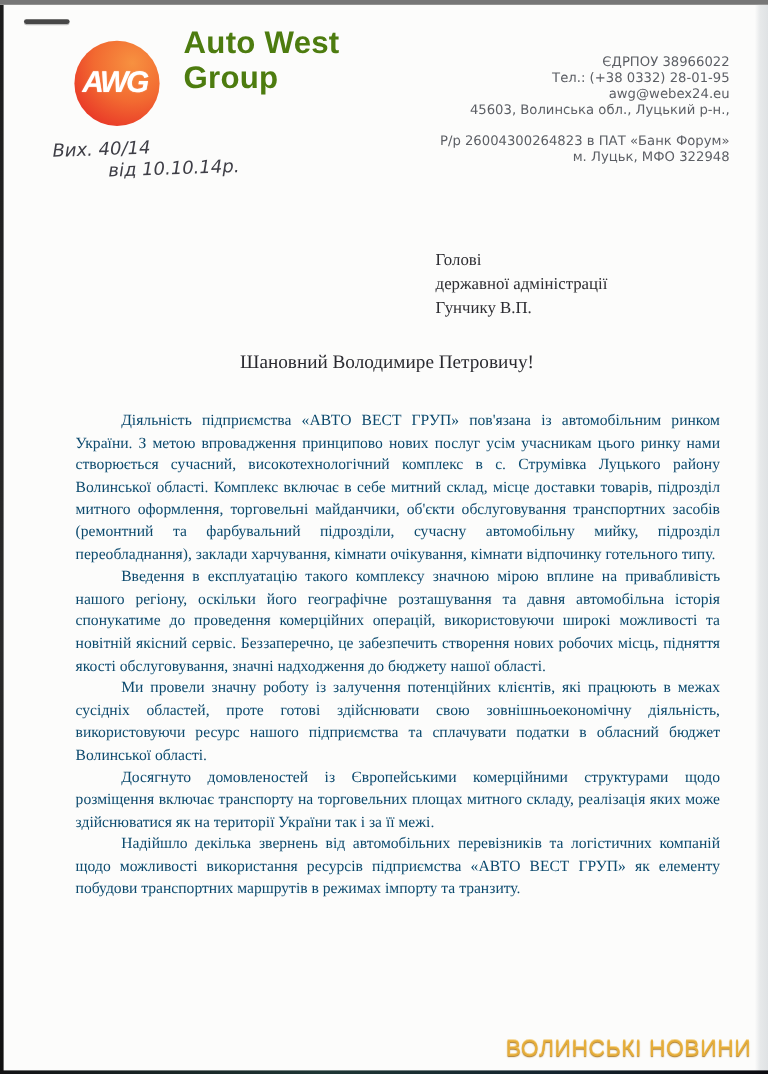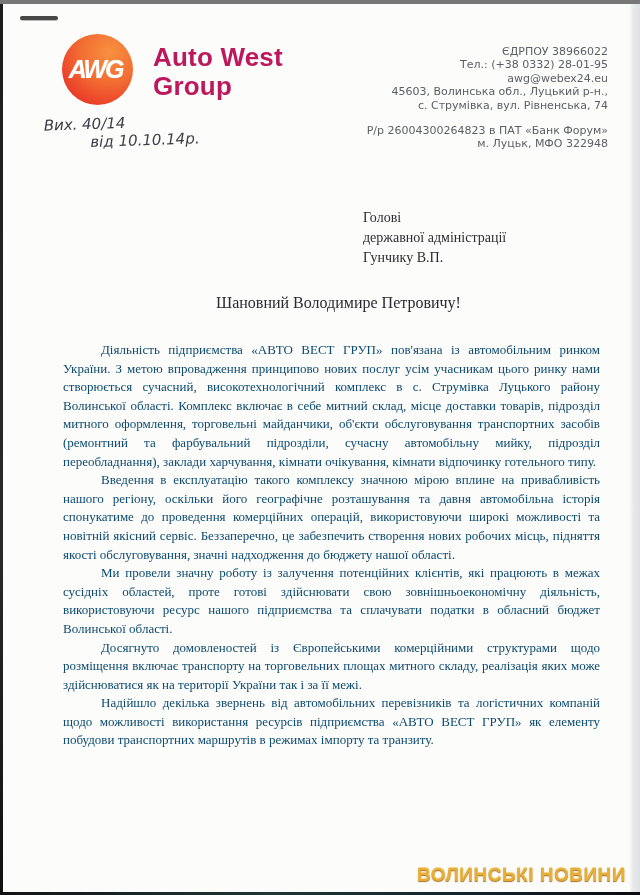--- a/index.html
+++ b/index.html
@@ -38,24 +38,24 @@
     background: radial-gradient(circle at 68% 26%, #f79140 0%, #f26a31 45%, #e93a28 80%, #e22d24 100%);
     display: flex; align-items: center; justify-content: center;
   }
   .logo-monogram {
     color: #fff; font-family: "Liberation Sans", sans-serif;
     font-weight: bold; font-style: italic; font-size: 25px;
     letter-spacing: -2px; padding-right: 4px;
     text-shadow: 0 0 1px rgba(255,255,255,.6);
   }
   .company-name {
-    position: absolute; left: 153px; top: 39px;
+    position: absolute; left: 153px; top: 17px;
     font-family: "Liberation Sans", sans-serif;
     font-weight: bold; font-size: 26px; line-height: 29px;
-    color: #be185d; letter-spacing: 0.2px;
+    color: #4d7c0f; letter-spacing: 0.2px;
   }
   .handwritten {
     position: absolute; left: 44px; top: 111px;
     font-family: "DejaVu Sans", cursive, sans-serif;
     font-style: italic; font-size: 15px; line-height: 16px;
     color: #3e3e46; transform: rotate(-2deg);
   }
   .handwritten .hw-line2 { margin-left: 46px; margin-top: 2px; }
   .contact {
     position: absolute; left: 358px; top: 41px; width: 250px;
@@ -63,36 +63,36 @@
     font-size: 11px; line-height: 13.4px; color: #5b5e64; text-align: right;
   }
   .contact .bank-block { margin-top: 12px; }
   
   .recipient {
     position: absolute; left: 363px; top: 204px;
     font-size: 14px; line-height: 20px; color: #2c2c31;
   }
   
   .salutation {
-    position: absolute; left: 70px; top: 290px; width: 537px;
+    position: absolute; left: 54px; top: 290px; width: 537px;
     text-align: center; font-size: 16px; color: #2a2a30;
   }
   .body-text {
     position: absolute; left: 63px; top: 337px; width: 537px;
     font-size: 13px; line-height: 18.6px; color: #0c4a6e;
   }
   .body-text p {
     text-align: justify;
     text-indent: 38px;
   }
   
   .watermark {
     position: absolute; right: 14px; bottom: 13px;
     font-family: "Liberation Sans", sans-serif;
-    font-weight: bold; font-size: 19px; letter-spacing: 0.5px;
+    font-weight: normal; font-size: 19px; letter-spacing: 0.5px;
     color: #e5ad3a;
     text-shadow: 0 -1px 0 #f6d489, 0 1px 1px #a8741e;
   }
 </style>
 </head>
 <body>
 
 <div class="page">
 
   <div class="edge-left"></div>
@@ -112,21 +112,20 @@
   <div class="handwritten">
     <div class="hw-line1">Вих. 40/14</div>
     <div class="hw-line2">від 10.10.14р.</div>
   </div>
 
   <div class="contact">
     <div>ЄДРПОУ 38966022</div>
     <div>Тел.: (+38 0332) 28-01-95</div>
     <div>awg@webex24.eu</div>
     <div>45603, Волинська обл., Луцький р-н.,</div>
-    <div>с. Струмівка, вул. Рівненська, 74</div>
     <div class="bank-block">
       <div>Р/р 26004300264823 в ПАТ «Банк Форум»</div>
       <div>м. Луцьк, МФО 322948</div>
     </div>
   </div>
 
   <div class="recipient">
     <div>Голові</div>
     <div>державної адміністрації</div>
     <div>Гунчику В.П.</div>

